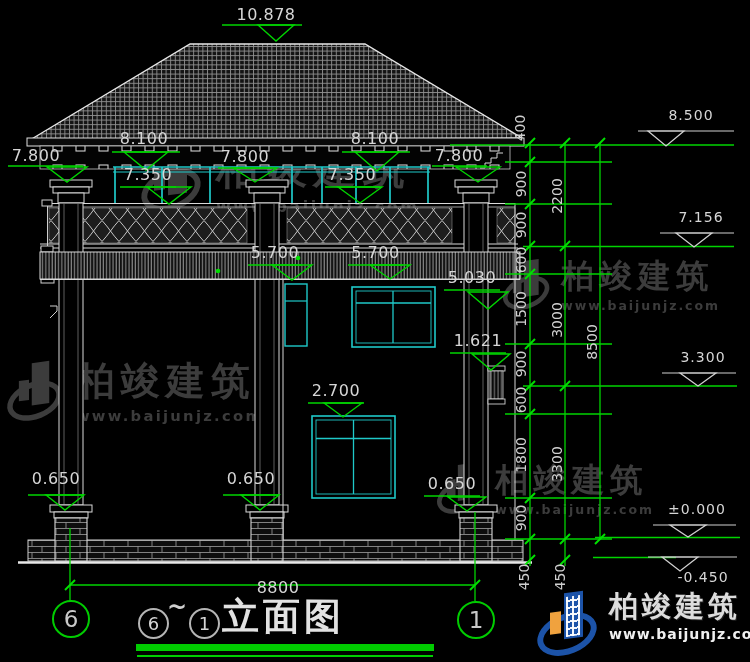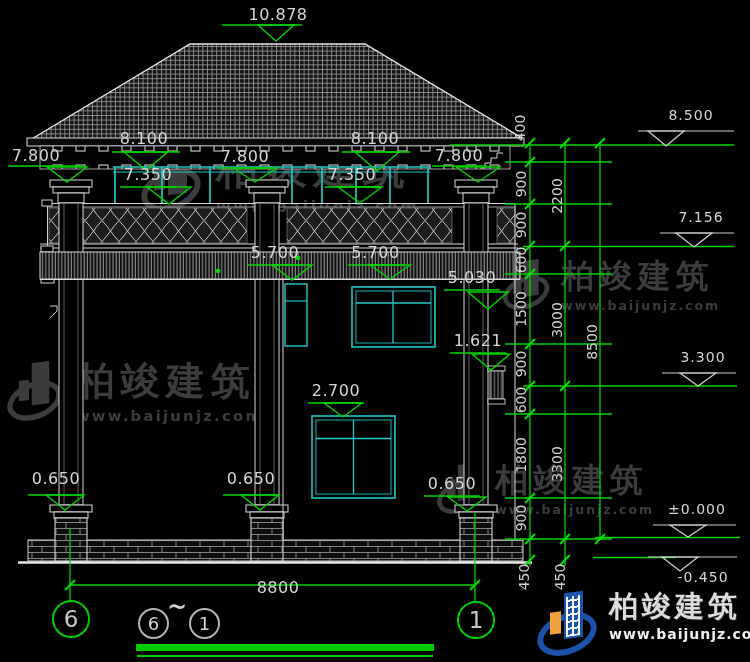--- a/index.html
+++ b/index.html
@@ -300,21 +300,21 @@
         <path d="M676 233L712 233L694 247Z"></path>
       <path d="M662 373H736"></path>
         <path d="M680 373L716 373L698 386Z"></path>
       <path d="M653 525H736"></path>
         <path d="M670 525L706 525L688 537Z"></path>
       <path d="M648 557H737"></path>
         <path d="M662 557L698 557L680 571Z"></path>
     </g>
   </svg>
 
-  <div class="dim" style="left:244px;top:6px;width:68px;">10.878</div>
+  <div class="dim" style="left:232px;top:6px;width:68px;">10.878</div>
   <div class="dim" style="left:6px;top:147px;width:60px;">7.800</div>
   <div class="dim" style="left:112px;top:130px;width:64px;">8.100</div>
   <div class="dim" style="left:218px;top:148px;width:54px;">7.800</div>
   <div class="dim" style="left:342px;top:130px;width:66px;">8.100</div>
   <div class="dim" style="left:432px;top:147px;width:54px;">7.800</div>
   <div class="dim" style="left:120px;top:166px;width:56px;">7.350</div>
   <div class="dim" style="left:324px;top:166px;width:56px;">7.350</div>
   <div class="dim" style="left:248px;top:244px;width:54px;">5.700</div>
   <div class="dim" style="left:348px;top:244px;width:55px;">5.700</div>
   <div class="dim" style="left:444px;top:269px;width:56px;">5.030</div>
@@ -345,20 +345,21 @@
   <div class="rdim" style="left:557px;top:320px;">3000</div>
   <div class="rdim" style="left:557px;top:464px;">3300</div>
   <div class="rdim" style="left:560px;top:577px;">450</div>
   <div class="rdim" style="left:592px;top:342px;">8500</div>
 
   <div class="bub" style="left:52px;top:600px;">6</div>
   <div class="bub" style="left:457px;top:601px;">1</div>
   <div class="tcirc" style="left:138px;top:608px;">6</div>
   <div class="ttilde" style="left:167px;top:593px;">~</div>
   <div class="tcirc" style="left:189px;top:608px;">1</div>
+  <div class="tname" style="left:222px;top:598px;">立面图</div>
   <div class="bar" style="left:136px;top:644px;width:298px;height:7px;"></div>
   <div class="bar" style="left:137px;top:655px;width:296px;height:2px;"></div>
 
   <div class="wm logo" style="left:536px;top:592px;">
     <div class="wm-glyph">
       <div class="wg-ring"></div>
         <div class="wg-b1"></div>
         <div class="wg-b2"></div>
     </div>
     <div>

